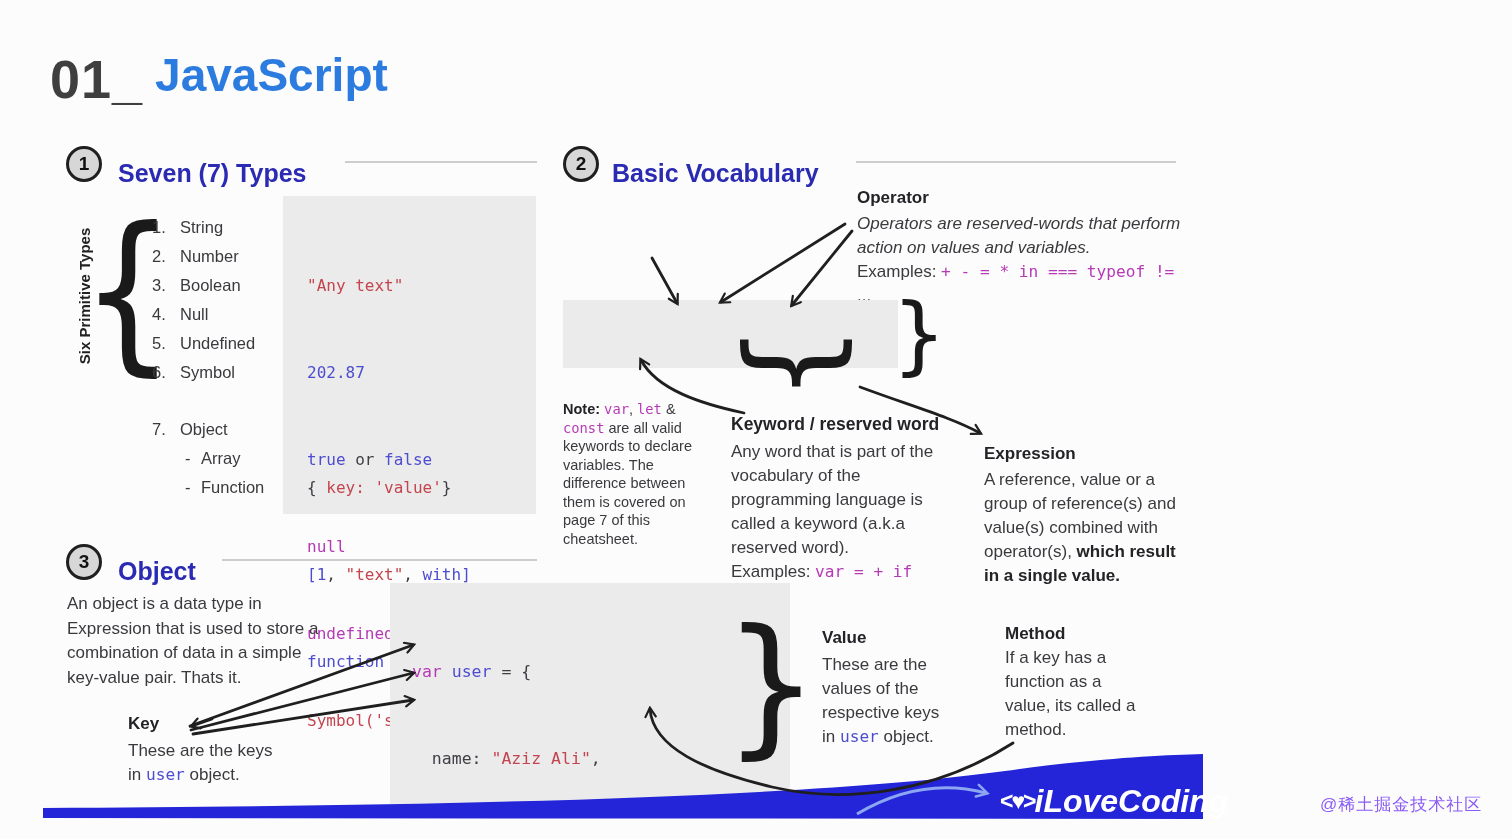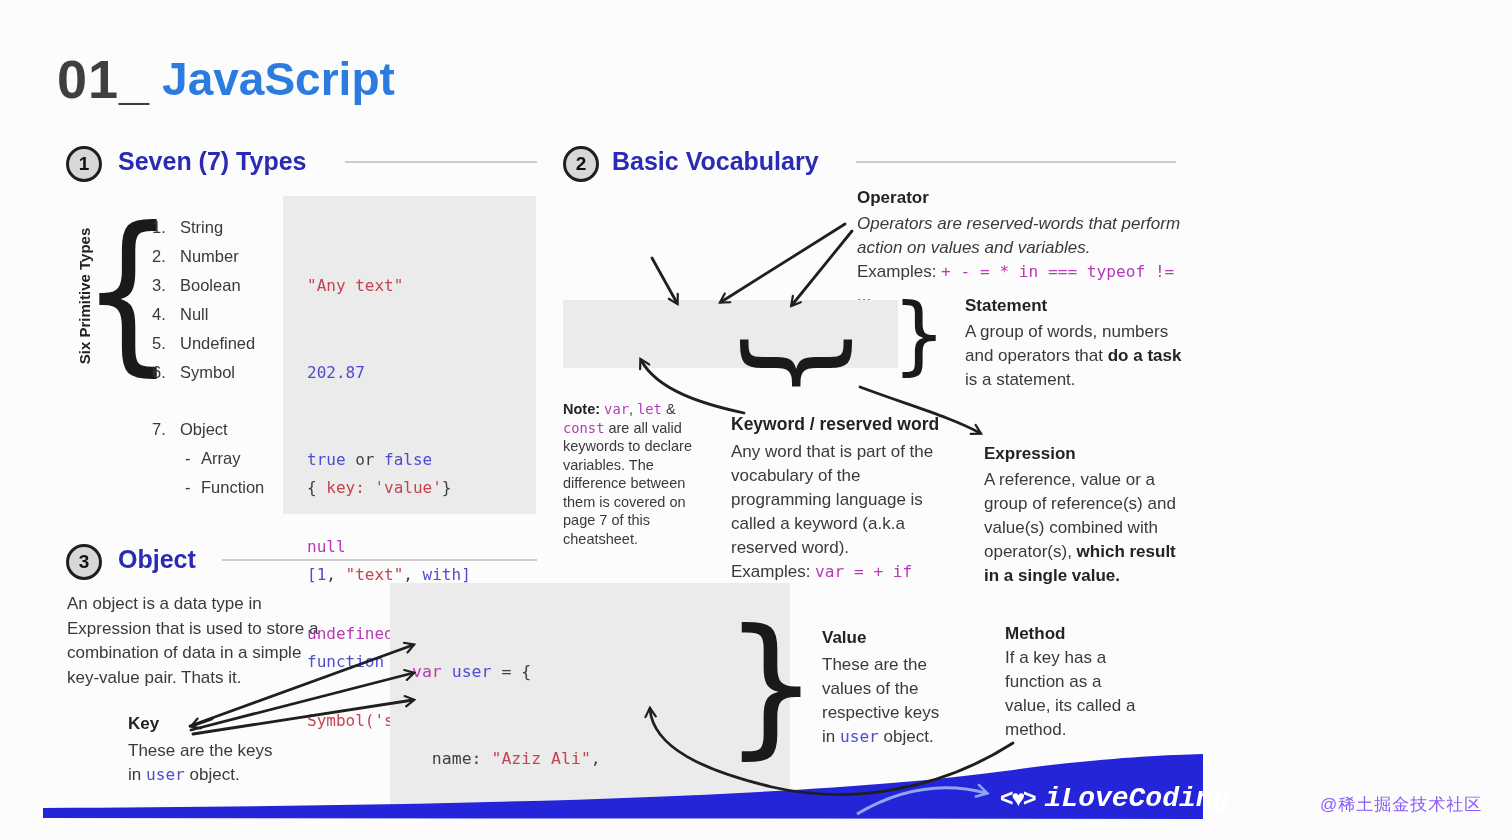--- a/index.html
+++ b/index.html
@@ -5,21 +5,21 @@
   html,body{margin:0;padding:0;background:#ffffff;}
   .canvas{position:relative;width:1512px;height:839px;background:#fcfcfc;overflow:hidden;
           font-family:"Liberation Sans",sans-serif;color:#3a3a3e;}
   .abs{position:absolute;}
   
   .pgnum{font-size:54px;font-weight:bold;color:#3f3f3f;letter-spacing:1px;}
   .pgtitle{font-size:46px;font-weight:bold;color:#2c7ce0;margin-left:12px;}
   
   .badge{width:30px;height:30px;border:3px solid #1f1f1f;border-radius:50%;background:#d7d7d7;
          display:flex;align-items:center;justify-content:center;font-weight:bold;font-size:19px;color:#111;}
-  .sechead{font-size:25px;font-weight:bold;color:#2a2ab2;}
+  .sechead{font-size:25px;font-weight:bold;color:#2a2ab2;margin-top:12px;}
   .divider{position:absolute;height:2px;background:#cdcdcd;}
   
   .panel{position:absolute;background:#ebebeb;}
   .code{font-family:"DejaVu Sans Mono",monospace;white-space:pre;}
   .codelines{font-size:16px;line-height:29px;}
   
   .tk-d{color:#3e3e45;}
   .tk-r{color:#c4454f;}
   .tk-b{color:#4d4dd0;}
   .tk-m{color:#b63ab6;}
@@ -40,29 +40,29 @@
   .brace{position:absolute;color:#1a1a1a;line-height:1;font-family:"DejaVu Sans",sans-serif;
          transform:translate(-50%,-50%);pointer-events:none;}
   .brace.rot{transform:translate(-50%,-50%) rotate(90deg);}
   
   .overlay{position:absolute;left:0;top:0;z-index:2;pointer-events:none;}
   .content{z-index:1;}
   .toplayer{z-index:3;}
   
   .logo{display:flex;align-items:center;color:#ffffff;}
   .logo .mark{font-weight:bold;font-size:23px;letter-spacing:-2px;}
-  .logo .name{font-family:Liberation Mono, monospace;font-style:italic;font-weight:bold;font-size:28px;margin-left:10px;}
+  .logo .name{font-family:Liberation Sans, sans-serif;font-style:italic;font-weight:bold;font-size:32px;}
   .watermark{font-size:17px;color:#8b5cf6;letter-spacing:1px;}
 </style>
 </head>
 <body>
 
 <div class="canvas">
 
-  <div class="abs content" style="left:57px;top:48px;display:flex;align-items:center;">
+  <div class="abs content" style="left:50px;top:48px;display:flex;align-items:flex-start;">
     <span class="pgnum">01_</span>
     <span class="pgtitle">JavaScript</span>
   </div>
 
   <div class="abs badge" style="left:66px;top:146px;">1</div>
   <div class="abs sechead" style="left:118px;top:147px;">Seven (7) Types</div>
   <div class="divider" style="left:345px;top:161px;width:192px;"></div>
 
   <div class="abs sidelabel" style="left:84px;top:296px;">Six Primitive Types</div>
   <div class="brace" style="left:128px;top:292px;font-size:165px;transform:translate(-50%,-50%) scale(0.9,1.05);">{</div>
@@ -130,24 +130,20 @@
   <div class="abs" style="left:857px;top:188px;width:330px;">
     <div class="anno-title">Operator</div>
     <div class="anno-body" style="margin-top:4px;font-style:italic;">Operators are reserved-words that perform action on values and variables.</div>
     <div class="anno-body"><span>Examples: </span><span class="tk-cm">+ - = * in === typeof !=</span><span> ...</span></div>
   </div>
 
   <div class="panel" style="left:563px;top:300px;width:335px;height:68px;"></div>
   <div class="brace" style="left:919px;top:334px;font-size:86px;">}</div>
   <div class="brace rot" style="left:802px;top:363px;font-size:122px;">}</div>
 
-  <div class="abs" style="left:965px;top:296px;width:228px;">
-    <div class="anno-title">Statement</div>
-    <div class="anno-body" style="margin-top:4px;"><span>A group of words, numbers and operators that </span><span class="tk-bo">do a task</span><span> is a statement.</span></div>
-  </div>
 
   <div class="abs" style="left:563px;top:400px;width:138px;font-size:14.5px;line-height:18.5px;color:#3a3a3e;"><span class="tk-bo">Note:</span><span> </span><span class="tk-cm">var</span><span>, </span><span class="tk-cm">let</span><span> &amp; </span><span class="tk-cm">const</span><span> are all valid keywords to declare variables. The difference between them is covered on page 7 of this cheatsheet.</span></div>
 
   <div class="abs" style="left:731px;top:414px;width:218px;">
     <div class="anno-title" style="font-size:17.5px;">Keyword / reserved word</div>
     <div class="anno-body" style="margin-top:5px;">Any word that is part of the vocabulary of the programming language is called a keyword (a.k.a reserved word).</div>
     <div class="anno-body"><span>Examples: </span><span class="tk-cm">var = + if for...</span></div>
   </div>
 
   <div class="abs" style="left:984px;top:444px;width:196px;">

